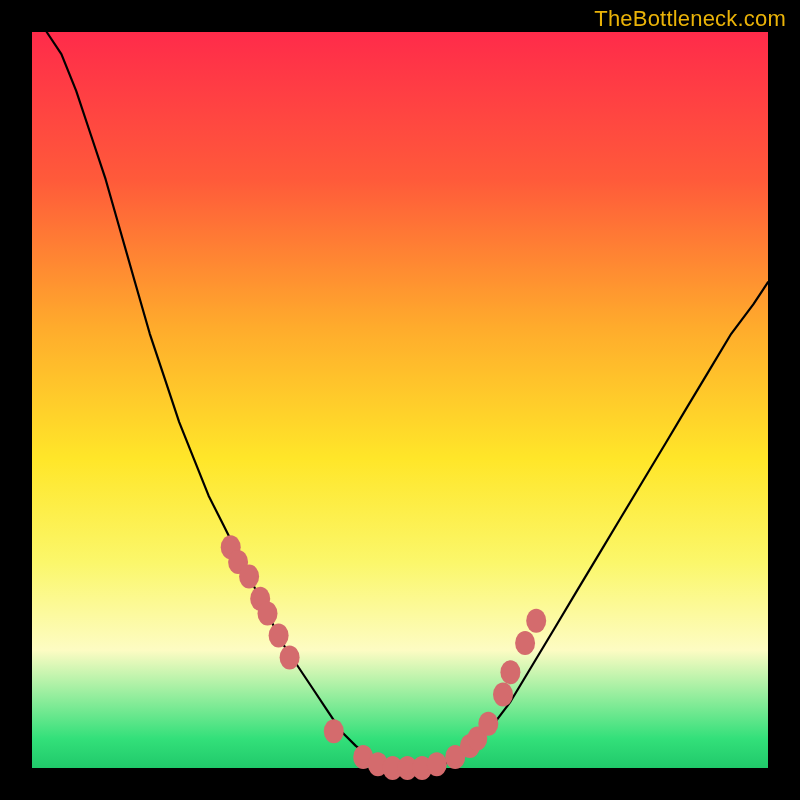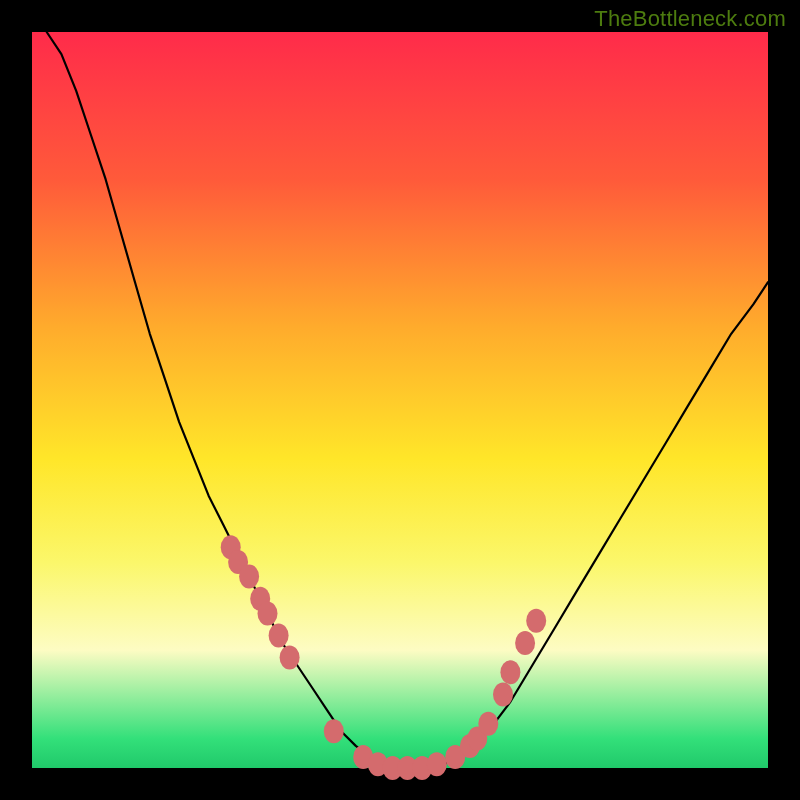--- a/index.html
+++ b/index.html
@@ -25,21 +25,21 @@
       #fbf76a 72%,
       #fdfcc3 84%,
       #33e07a 96%,
       #20c96a 100%
     );
   }
   .watermark {
     position: absolute;
     top: 6px;
     right: 14px;
-    color: #4d7c0f;
+    color: #eab308;
     font-size: 22px;
     font-weight: 400;
     letter-spacing: 0.2px;
     z-index: 10;
   }
   svg.plot {
     position: absolute;
     left: 32px;
     top: 32px;
     width: 736px;

